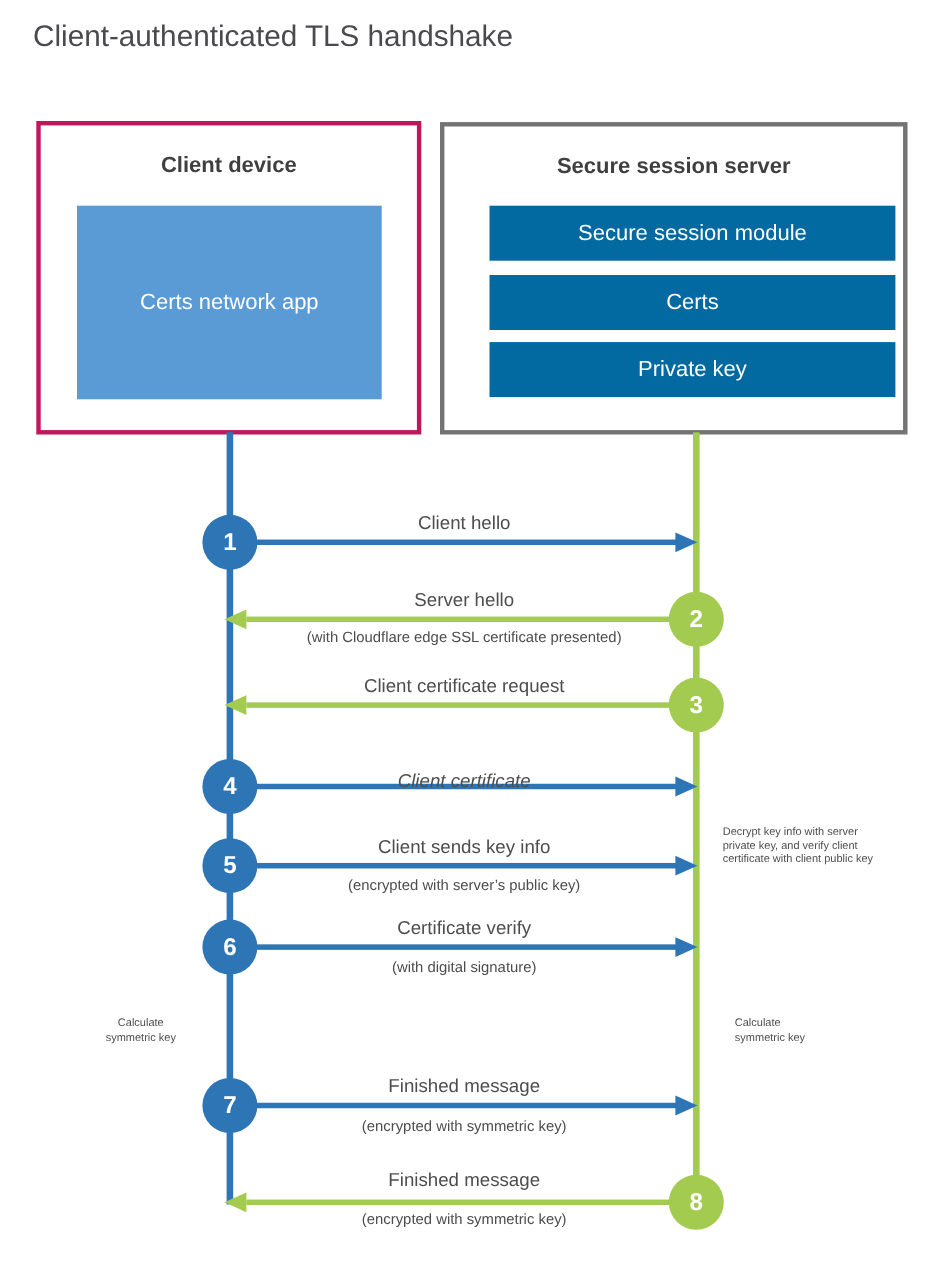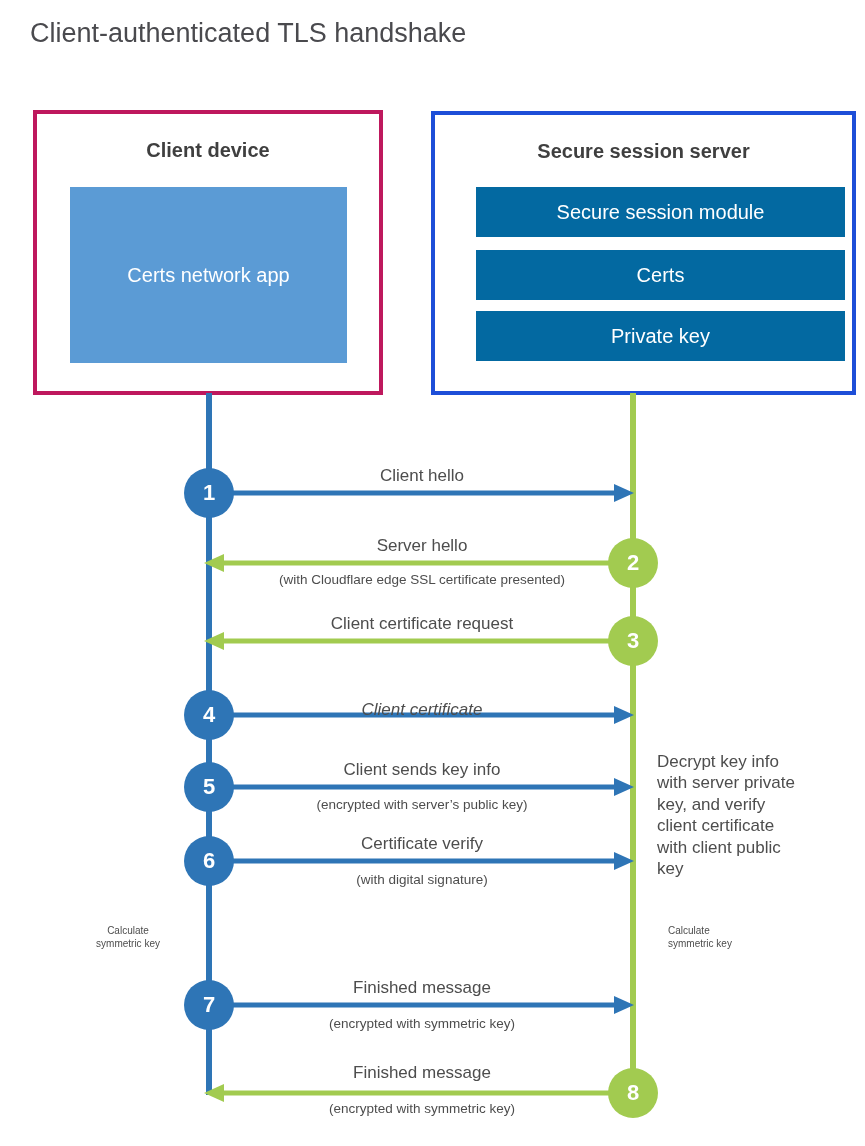--- a/index.html
+++ b/index.html
@@ -17,21 +17,21 @@
     position:absolute; left:30px; top:18px;
     font-size:27px; font-weight:300; color:#4a4a4e;
   }
 
   
   .actor-box {
     position:absolute;
     background:#ffffff;
   }
   .actor-box.client { left:33px; top:110px; width:350px; height:285px; border:4px solid #be185d; }
-  .actor-box.server { left:431px; top:111px; width:425px; height:284px; border:4px solid #1d4ed8;padding-left:24px; }
+  .actor-box.server { left:400px; top:111px; width:425px; height:284px; border:4px solid #737373;padding-left:24px; }
 
   .actor-title {
     position:absolute; left:0; right:0; top:25px;
     text-align:center; font-size:20px; font-weight:700; color:#3f3f3f;
   }
 
   .app-box {
     position:absolute; left:33px; top:73px; width:277px; height:176px;
     background:#5b9bd5; color:#ffffff;
     display:flex; align-items:center; justify-content:center; text-align:center;
@@ -84,21 +84,21 @@
     position:absolute; left:230px; width:384px; text-align:center;
     font-size:17px; color:#4d4d4d; z-index:2;
   }
   .msg-sublabel {
     position:absolute; left:230px; width:384px; text-align:center;
     font-size:13.5px; color:#4d4d4d; z-index:2;
   }
 
   .side-note {
     position:absolute; left:657px; top:751px; width:152px;
-    font-size:17px; line-height:1.26; color:#4d4d4d;
+    font-size:10px; line-height:1.26; color:#4d4d4d;
   }
   .calc-note {
     position:absolute; font-size:10px; line-height:1.28; color:#4d4d4d;
     white-space:pre-line;
   }
   .calc-note.left  { left:68px; top:925px; width:120px; text-align:center; }
   .calc-note.right { left:668px; top:925px; width:120px; text-align:left; }
 </style>
 </head>
 <body>

